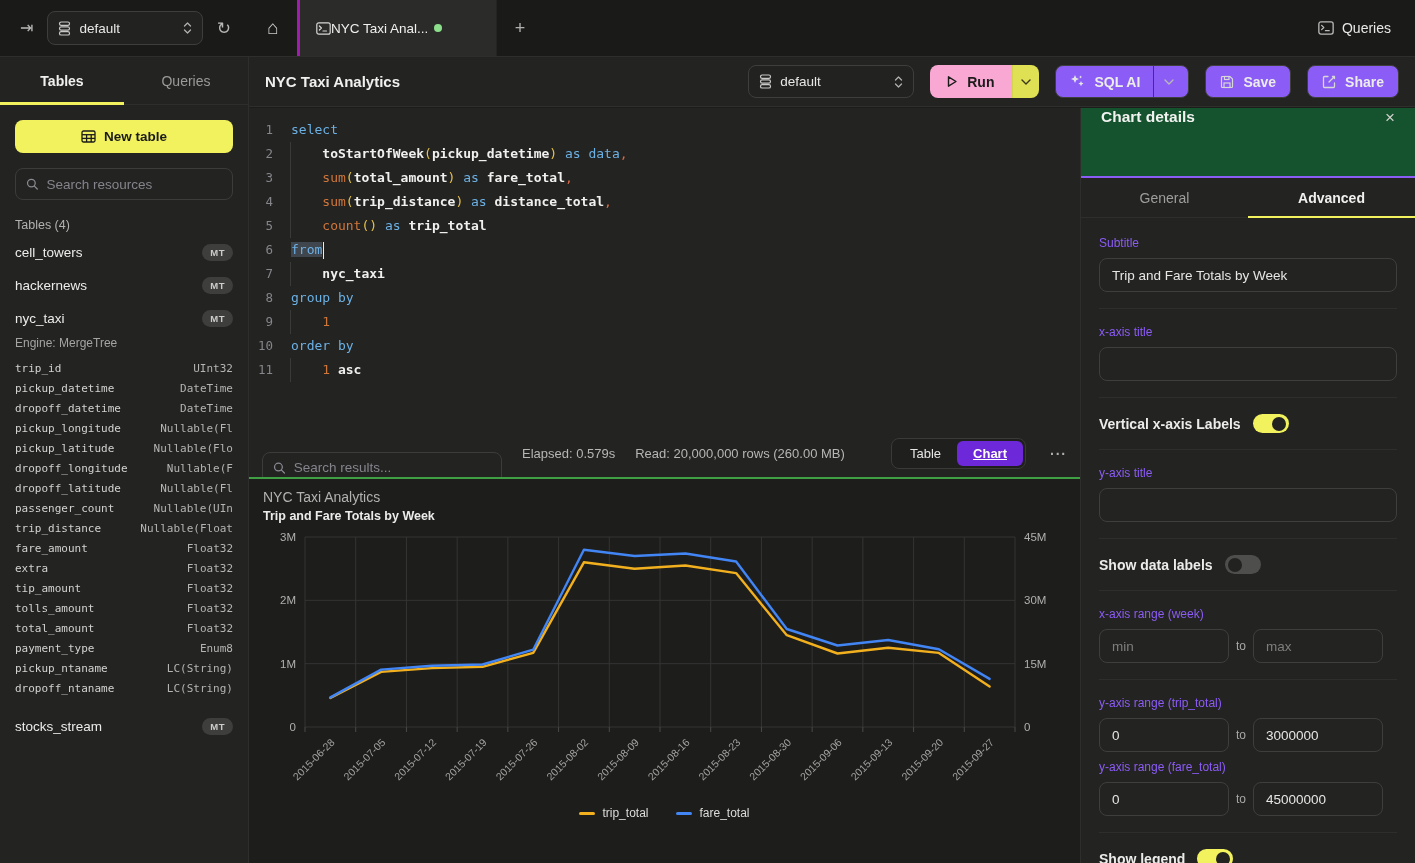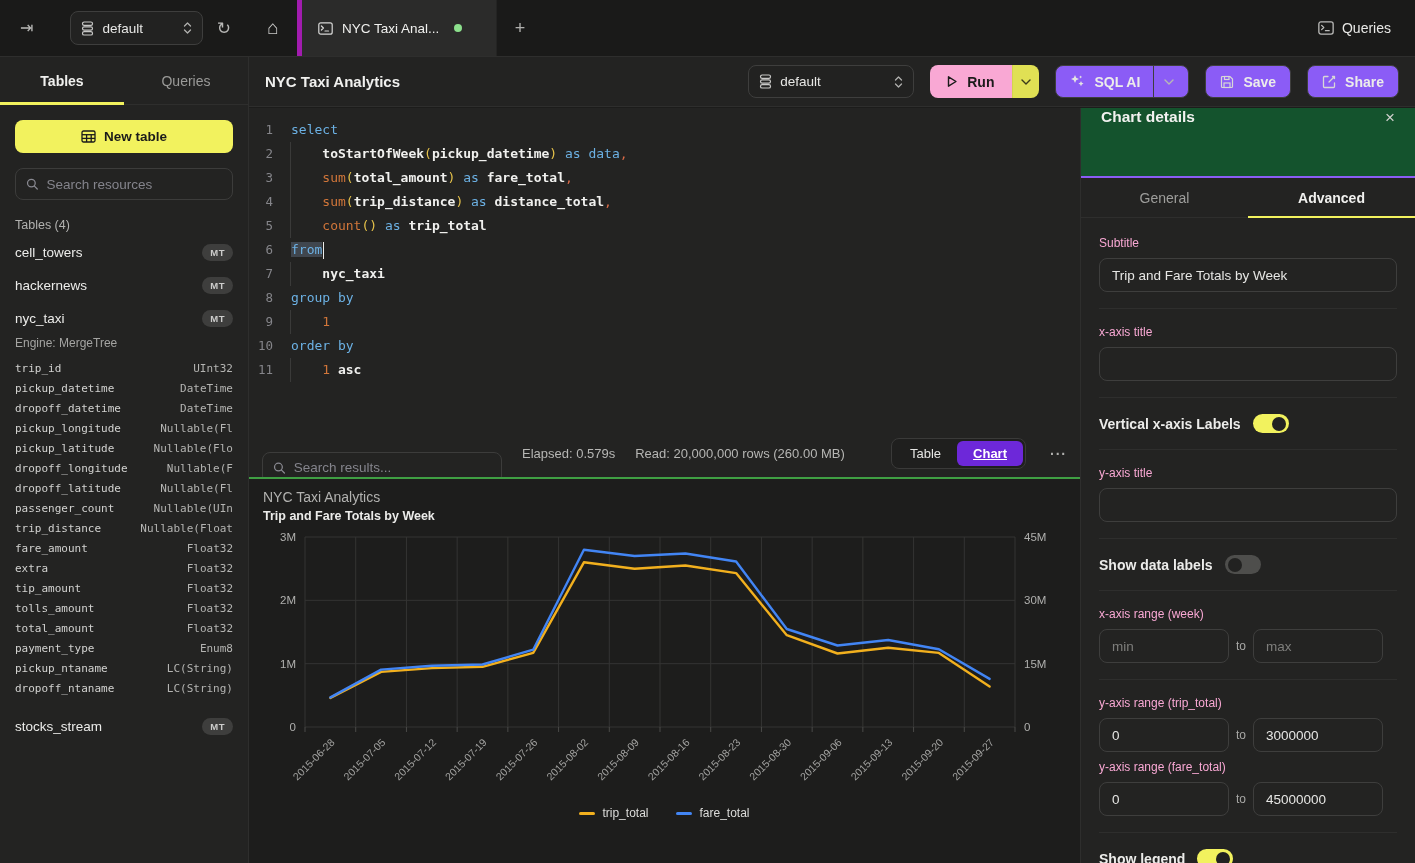--- a/index.html
+++ b/index.html
@@ -3,26 +3,26 @@
 <meta charset="utf-8">
 <style>
   * { margin:0; padding:0; box-sizing:border-box; }
   html,body { width:1415px; height:863px; background:#1c1c1b; font-family:"Liberation Sans",sans-serif; overflow:hidden; }
   body { position:relative; color:#d4d4d2; }
 
   
   .topbar { position:absolute; left:0; top:0; width:1415px; height:57px; background:#1a1a19; border-bottom:1px solid #2e2e2d; display:flex; align-items:stretch; }
   .topbar-left { width:249px; display:flex; align-items:center; padding:0 18px 0 20px; gap:14px; }
   .icon-btn { color:#b8b8b6; background:none; border:none; font-size:16px; line-height:1; cursor:pointer; display:flex; align-items:center; justify-content:center; }
-  .select-box { display:flex; align-items:center; gap:8px; height:34px; padding:0 10px 0 10px; border:1px solid #3e3e3d; border-radius:8px; background:#222221; color:#e8e8e6; font-size:13.5px;margin-left:23px; }
+  .select-box { display:flex; align-items:center; gap:8px; height:34px; padding:0 10px 0 10px; border:1px solid #3e3e3d; border-radius:8px; background:#222221; color:#e8e8e6; font-size:13.5px; }
   .select-box .caret-updown { margin-left:auto; }
   .topbar-select { flex:1; }
   .tabstrip { display:flex; align-items:stretch; }
   .home-tab { width:48px; display:flex; align-items:center; justify-content:center; color:#c8c8c6; }
-  .query-tab { display:flex; align-items:center; gap:9px; padding:0 16px; background:#2b2b2a; border-left:5px solid #a21caf; border-right:1px solid #242423; color:#f0f0ee; font-size:13.5px; min-width:200px; }
+  .query-tab { display:flex; align-items:center; padding:0 16px; background:#2b2b2a; border-left:3px solid #a21caf; border-right:1px solid #242423; color:#f0f0ee; font-size:13.5px; min-width:200px; }
   .green-dot { width:8px; height:8px; border-radius:50%; background:#8ce08c; margin-left:6px; }
   .plus-tab { width:46px; display:flex; align-items:center; justify-content:center; color:#b0b0ae; font-size:18px; }
   .topbar-right { margin-left:auto; display:flex; align-items:center; padding-right:24px; gap:8px; color:#e8e8e6; font-size:14px; }
   .topbar-right .term-ico { opacity:.85; }
 
   
   .sidebar { position:absolute; left:0; top:57px; width:249px; bottom:0; background:#232322; border-right:1px solid #2e2e2d; }
   .sidebar-tabs { display:flex; height:48px; border-bottom:1px solid #2e2e2d; }
   .sidebar-tab { flex:1; display:flex; align-items:center; justify-content:center; font-size:14px; color:#9a9a98; position:relative; cursor:pointer; }
   .sidebar-tab.active { color:#f0f0ee; font-weight:700; }
@@ -91,21 +91,21 @@
   
   .right-panel { position:absolute; left:1080px; top:108px; right:0; bottom:0; background:#232322; border-left:1px solid #2e2e2d; overflow:hidden; }
   .panel-header { height:70px; background:#14532d; display:flex; align-items:flex-start; padding:0 20px; border-bottom:2px solid #8b5cf6; }
   .panel-title { font-size:15.5px; font-weight:700; color:#f2f2f0; }
   .panel-close { margin-left:auto; color:#d0d0ce; font-size:17px; cursor:pointer; }
   .panel-tabs { display:flex; height:40px; border-bottom:1px solid #2e2e2d; }
   .panel-tab { flex:1; display:flex; align-items:center; justify-content:center; font-size:14px; color:#9e9e9c; position:relative; cursor:pointer; }
   .panel-tab.active { color:#f0f0ee; font-weight:700; }
   .panel-tab.active::after { content:""; position:absolute; left:0; right:0; bottom:-1px; height:2.5px; background:#f2f25e; }
   .panel-form { padding:18px 18px 0 18px; }
-  .f-label { font-size:12px; color:#f9a8d4; margin-bottom:8px; }
+  .f-label { font-size:12px; color:#8b5cf6; margin-bottom:8px; }
   .f-input { width:100%; height:34px; background:transparent; border:1px solid #3e3e3d; border-radius:8px; color:#e6e6e4; font-size:13.5px; padding:0 12px; font-family:inherit; outline:none; }
   .f-input::placeholder { color:#7e7e7c; }
   .f-divider { border:none; border-top:1px solid #2e2e2d; margin:16px 0; }
   .toggle-row { display:flex; align-items:center; gap:12px; font-size:14px; font-weight:600; color:#ececea; }
   .toggle { width:36px; height:19px; border-radius:10px; position:relative; flex:none; cursor:pointer; }
   .toggle.on { background:#f2f25e; }
   .toggle.off { background:#4e4e4c; }
   .toggle .knob { position:absolute; top:2.5px; width:14px; height:14px; border-radius:50%; background:#222221; }
   .toggle.on .knob { right:3px; }
   .toggle.off .knob { left:3px; }

